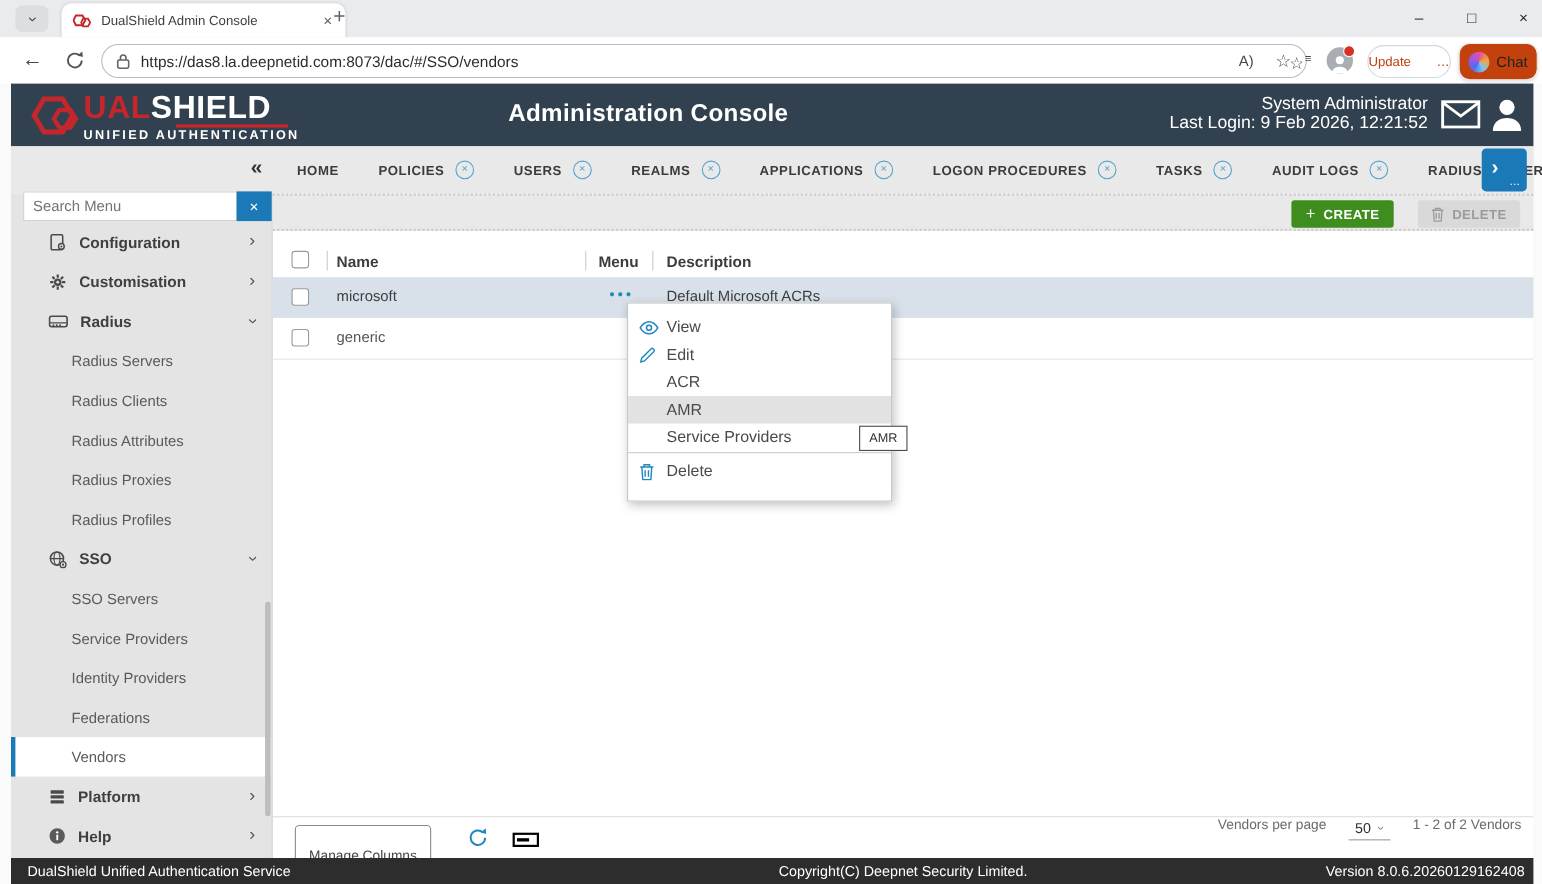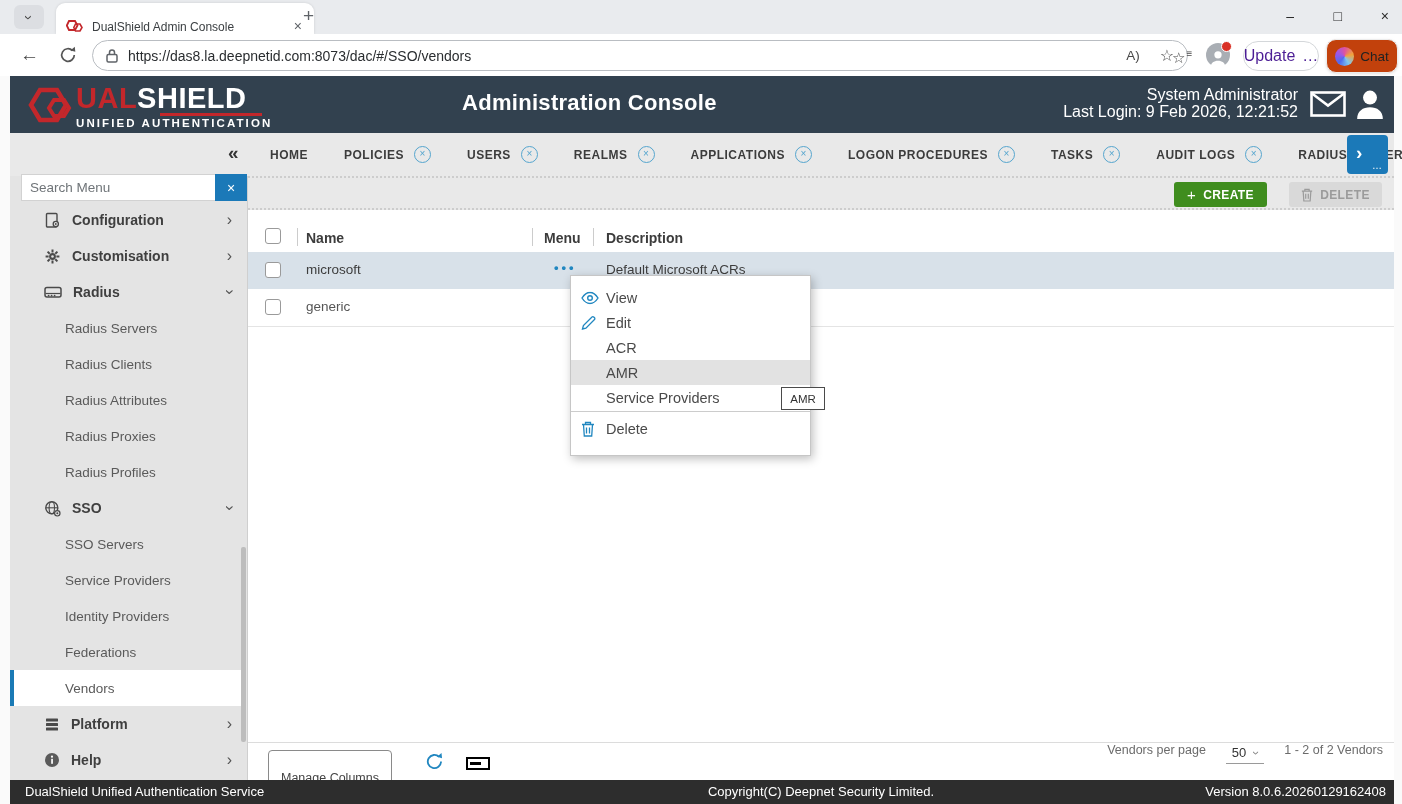--- a/index.html
+++ b/index.html
@@ -8,21 +8,21 @@
        -webkit-font-smoothing:antialiased}
   .abs{position:absolute}
   svg{display:block}
 
   
   .titlebar{left:0;top:0;right:0;height:34px;background:#e9ebee}
   .tab-actions{left:14px;top:5px;width:30px;height:24px;background:#dcdee2;border-radius:6px;
                display:flex;align-items:center;justify-content:center;color:#444}
   .chev{display:inline-block;font-size:15px;line-height:1;transform:rotate(90deg)}
   .tab{left:56px;top:3px;width:238px;height:31px;background:#fff;border-radius:9px 9px 0 0;
-       display:flex;align-items:flex-end;padding:0 10px;box-shadow:0 0 3px rgba(0,0,0,.12)}
+       display:flex;align-items:center;padding:0 10px;box-shadow:0 0 3px rgba(0,0,0,.12)}
   .tab-title{flex:1;font-size:12px;color:#3c4043;white-space:nowrap;overflow:hidden;margin-left:9px}
   .tab-close{color:#5f6368;font-size:14px;padding:0 2px}
   .newtab{left:303px;top:5px;font-size:19px;color:#5f6368}
   .winbtn{top:8px;font-size:14px;color:#2b2b2b;line-height:16px}
 
   .addressbar{left:0;top:34px;right:0;height:42px;background:#fff}
   .navglyph{font-size:19px;color:#474747}
   .url-pill{left:92px;top:6px;width:1068px;height:29px;border:1px solid #b9bdc2;border-radius:16px;
             display:flex;align-items:center;padding:0 13px;gap:10px}
   .url-text{font-size:14px;color:#2a2d30;flex:0 1 auto;white-space:nowrap}
@@ -30,21 +30,21 @@
   .readaloud{font-size:13.5px}
   .star{font-size:16px}
   .favlist{left:1172px;top:15px;color:#474747;display:flex;align-items:flex-start}
   .favlist .star{font-size:15px}
   .favlist .lines{font-size:10px;margin:-1px 0 0 1px}
   .avatar{left:1206px;top:9px;width:24px;height:24px;border-radius:50%;background:#a9aeb4;
           display:flex;align-items:flex-end;justify-content:center;overflow:visible}
   .avatar .dot{position:absolute;right:-2px;top:-2px;width:9px;height:9px;border-radius:50%;
                background:#d93025;border:1.5px solid #fff}
   .update-pill{left:1243px;top:7px;width:74px;height:28px;border:1px solid #d4d7da;border-radius:15px;
-               display:flex;align-items:center;justify-content:center;gap:7px;font-size:16px;color:#4c1d95}
+               display:flex;align-items:center;justify-content:space-between;gap:7px;font-size:12px;color:#c2410c}
   .chat-pill{left:1326px;top:5px;width:70px;height:32px;background:#c2410c;border:1px solid #ececec;
              border-radius:10px;box-shadow:0 1px 3px rgba(0,0,0,.12);
              display:flex;align-items:center;justify-content:center;gap:6px;font-size:13.5px;color:#222}
   .copilot{width:19px;height:19px;border-radius:50%;
            background:conic-gradient(from 220deg,#4f6bed,#9a57e8,#e0529e,#f2a33c,#7ec7f0,#4f6bed)}
 
   
   .app-header{left:10px;right:8px;top:76px;height:57px;background:#32414f;color:#fff}
   .logo{left:18px;top:7px;display:flex;align-items:center;gap:4px}
   .logo-word{font-size:29px;font-weight:800;letter-spacing:.5px;line-height:30px;white-space:nowrap}

